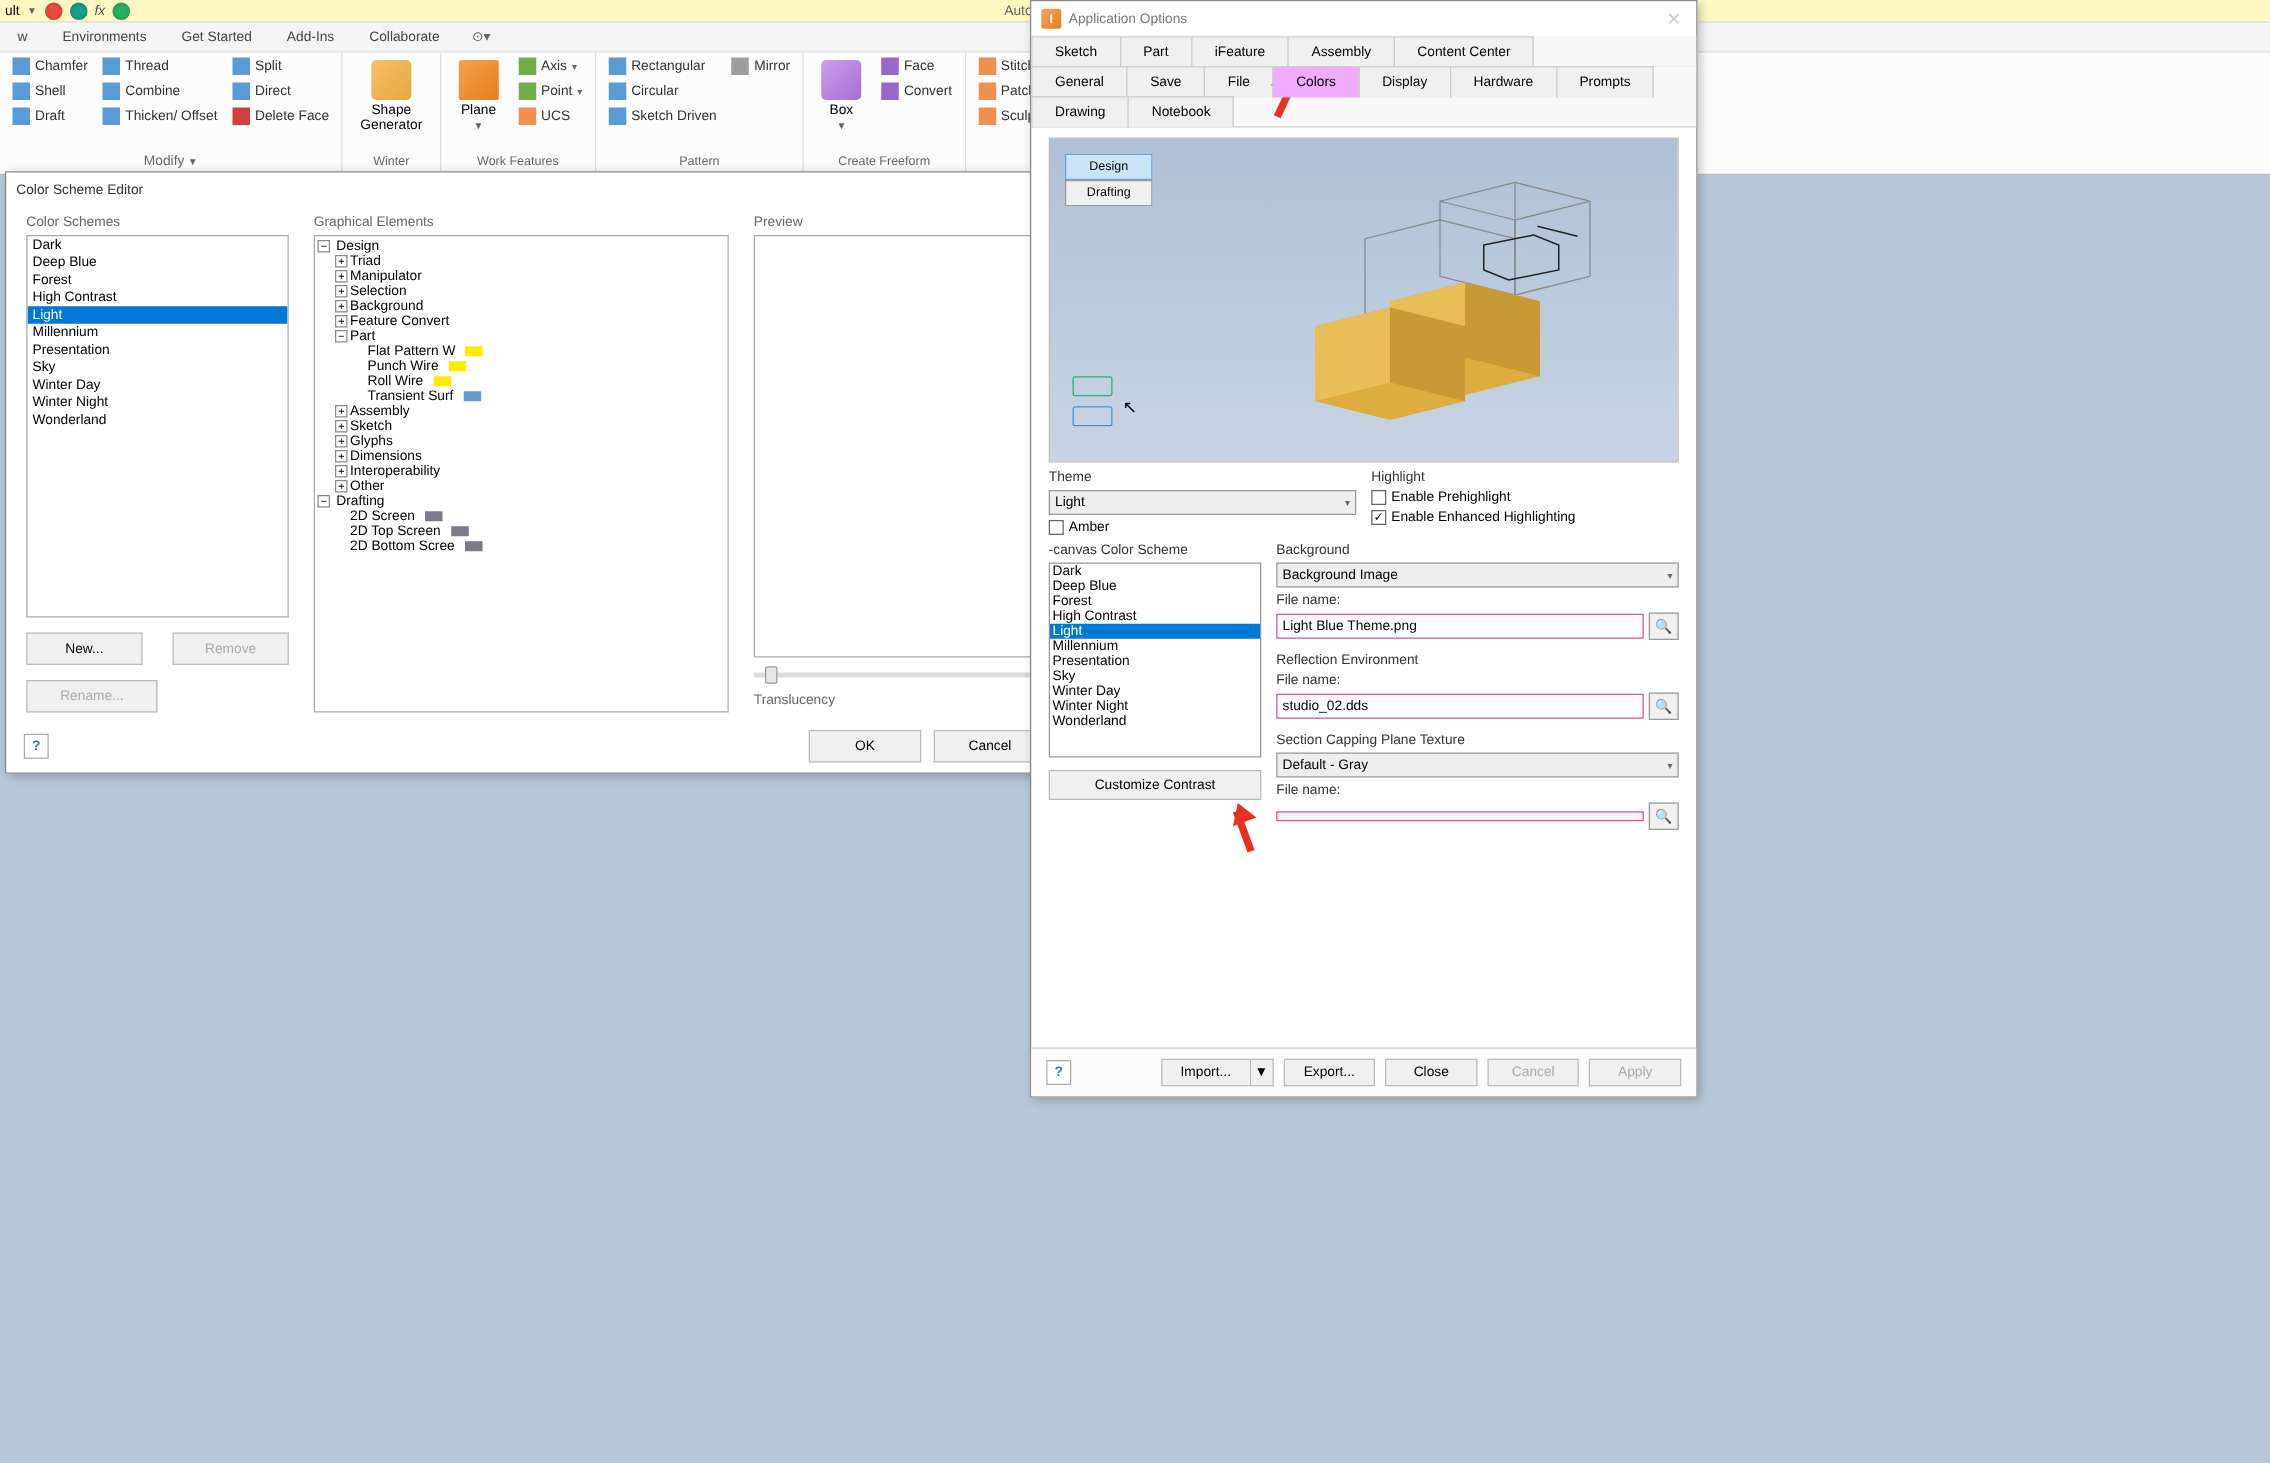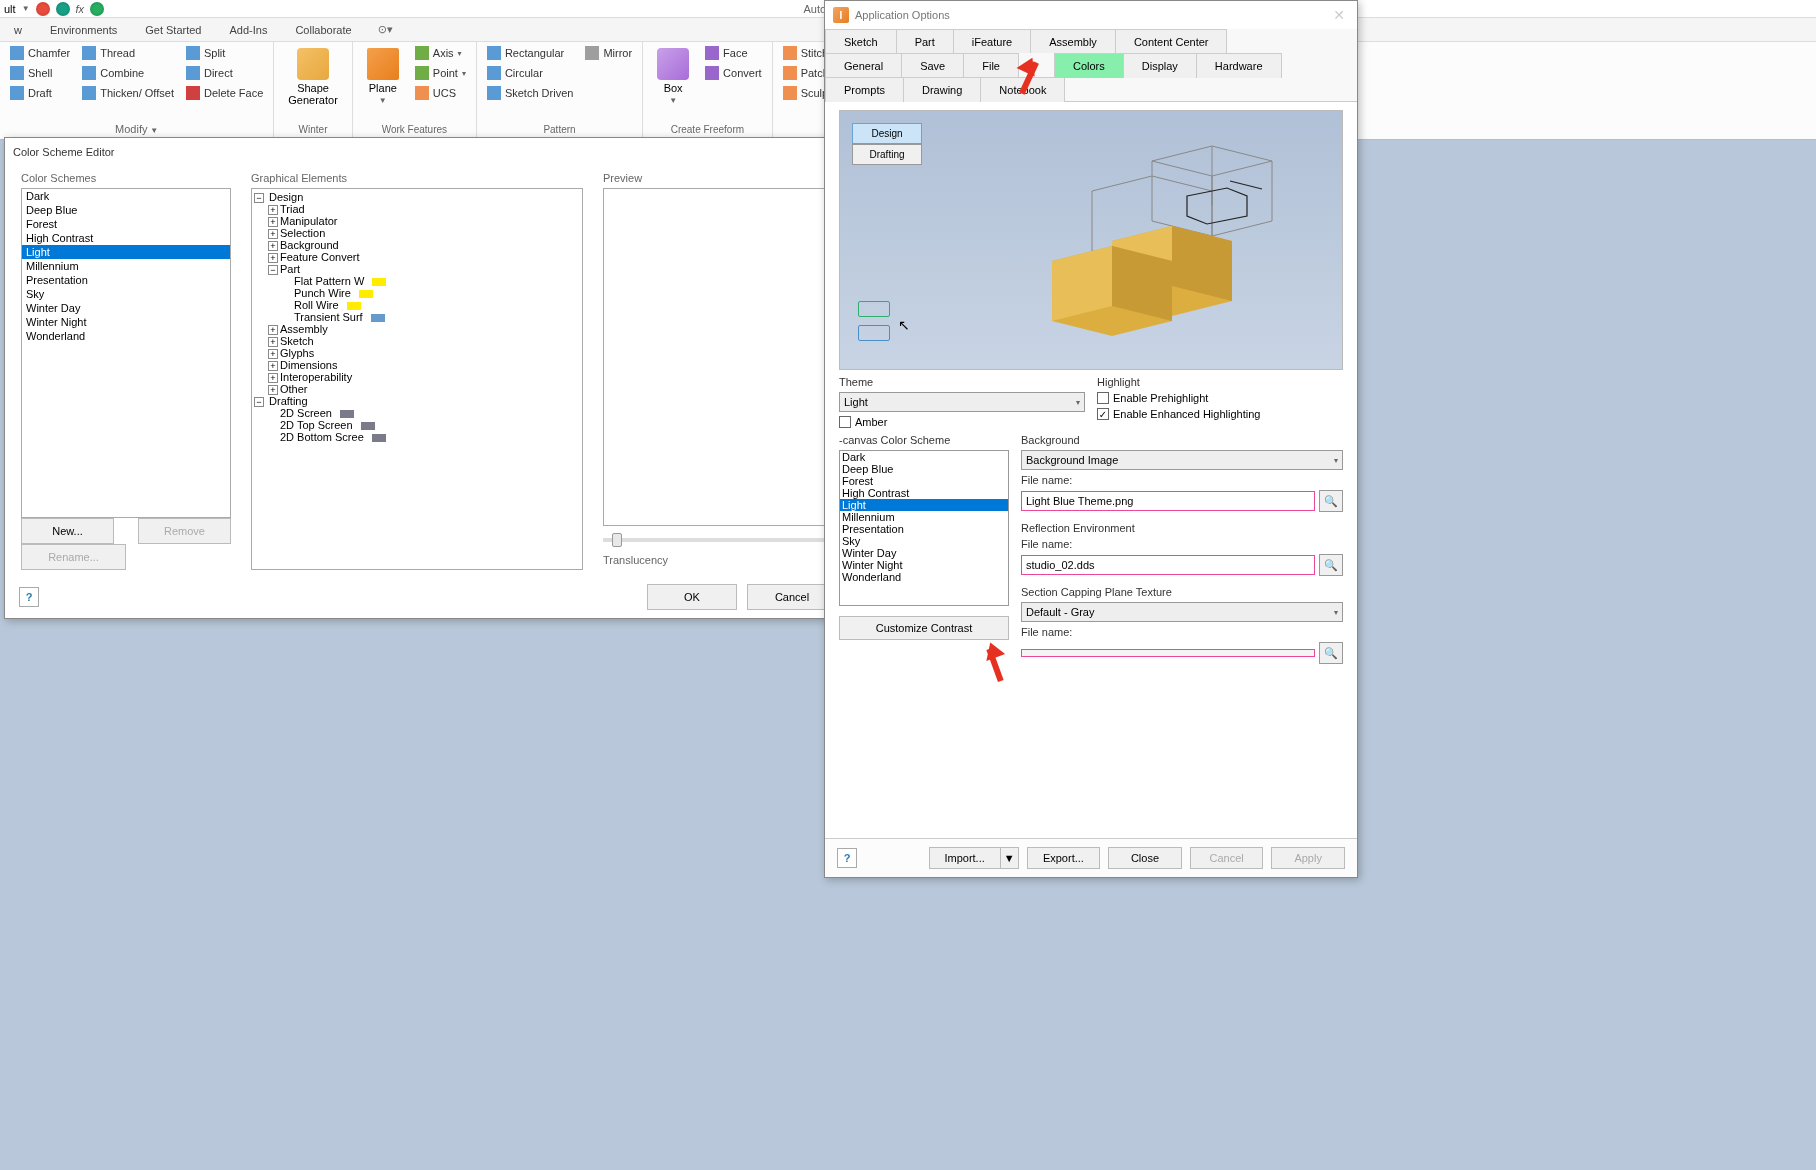--- a/index.html
+++ b/index.html
@@ -1,19 +1,19 @@
 <!DOCTYPE html>
 <html><head>
 <meta charset="utf-8">
 <style>
 * { box-sizing: border-box; margin: 0; padding: 0; font-family: 'Segoe UI', Tahoma, sans-serif; font-size: 11px; }
 body { background: #b8c8da; width: 1816px; height: 1170px; position: relative; overflow: hidden; }
 
 
-.ribbon-top { position: absolute; top: 0; left: 0; right: 0; height: 18px; background: #ffffff; border-bottom: 1px solid #ddd; display: flex; align-items: center; padding: 0 4px; gap: 6px; }
+.ribbon-top { position: absolute; top: 0; left: 0; right: 0; height: 18px; background: #fef9c3; border-bottom: 1px solid #ddd; display: flex; align-items: center; padding: 0 4px; gap: 6px; }
 .ribbon-top .app-title { position: absolute; left: 50%; transform: translateX(-50%); color: #666; font-size: 11px; }
 .qat-icon { width: 14px; height: 14px; display: inline-block; }
 .icon-red { background: radial-gradient(circle, #e74c3c 40%, #c0392b); border-radius: 50%; }
 .icon-teal { background: radial-gradient(circle, #16a085 40%, #117a65); border-radius: 50%; }
 .icon-green { background: radial-gradient(circle, #27ae60 40%, #1e8449); border-radius: 50%; }
 
 .ribbon-tabs { position: absolute; top: 18px; left: 0; right: 0; height: 24px; background: #f5f5f5; border-bottom: 1px solid #ddd; display: flex; align-items: center; }
 .ribbon-tab { padding: 4px 14px; color: #444; cursor: pointer; }
 
 .ribbon-content { position: absolute; top: 42px; left: 0; right: 0; height: 98px; background: #fcfcfc; border-bottom: 1px solid #bbb; display: flex; }
@@ -56,36 +56,36 @@
 .tree-label { cursor: pointer; }
 .tree-children { margin-left: 14px; }
 .swatch { display: inline-block; width: 14px; height: 8px; margin-left: 8px; vertical-align: middle; }
 .sw-yellow { background: #ffec00; }
 .sw-blue { background: #6699cc; }
 .sw-gray { background: #7a7a8a; }
 .preview-box { border: 1px solid #aaa; flex: 1; background: #fff; position: relative; }
 .slider-row { margin-top: 8px; }
 .slider { width: 100%; height: 4px; background: #ddd; position: relative; margin-top: 4px; }
 .slider-thumb { position: absolute; left: 4%; top: -5px; width: 10px; height: 14px; background: #e8e8e8; border: 1px solid #999; border-radius: 2px; }
-.cse-btns { display: flex; gap: 24px; margin-top: 0; }
+.cse-btns { display: flex; gap: 24px; margin-top: 12px; }
 .dlg-btn { flex: 1; padding: 6px 10px; background: #f0f0f0; border: 1px solid #bbb; text-align: center; cursor: pointer; }
 .dlg-btn.disabled { color: #aaa; }
 .cse-footer { display: flex; justify-content: space-between; align-items: center; padding: 8px 14px; }
 .help-icon { width: 20px; height: 20px; border: 1px solid #aaa; display: flex; align-items: center; justify-content: center; color: #2a7ab0; font-weight: bold; cursor: pointer; background:#fff; }
 .footer-btns { display: flex; gap: 10px; }
 .footer-btns .dlg-btn { min-width: 90px; }
 
 
 .ao-dialog { position: absolute; top: 0; left: 824px; width: 534px; height: 878px; background: #fff; border: 1px solid #888; box-shadow: 2px 2px 8px rgba(0,0,0,0.25); display: flex; flex-direction: column; }
 .ao-titlebar { height: 28px; display: flex; align-items: center; padding: 0 8px; color: #777; gap: 6px; }
 .ao-titlebar .app-icon { width: 16px; height: 16px; background: linear-gradient(135deg,#f4a460,#e67e22); border-radius: 2px; display: flex; align-items: center; justify-content: center; color: #fff; font-weight: bold; font-size: 10px; }
 .ao-titlebar .spacer { flex: 1; }
 .ao-tabs { display: flex; flex-wrap: wrap; border-bottom: 1px solid #ccc; background: #f8f8f8; }
 .ao-tab { padding: 6px 18px; border: 1px solid #ccc; border-bottom: none; margin-bottom: -1px; margin-right: -1px; background: #f0f0f0; cursor: pointer; }
-.ao-tab.active { background: #86efac; position: relative; z-index: 2; margin-left: 36px; }
+.ao-tab.active { background: #f0abfc; position: relative; z-index: 2; }
 .ao-content { flex: 1; padding: 8px 14px; display: flex; flex-direction: column; gap: 6px; overflow: hidden; }
 
 .preview3d { width: 100%; height: 260px; background: linear-gradient(#b0c0d6,#c8d4e4); position: relative; border: 1px solid #bbb; }
 .toggle-stack { position: absolute; top: 12px; left: 12px; width: 70px; }
 .toggle-btn { padding: 4px 10px; border: 1px solid #999; background: #f0f0f0; text-align: center; font-size: 10px; cursor: pointer; }
 .toggle-btn.active { background: #cce4f7; border-color: #6aa3d6; }
 .swatch-samples { position: absolute; bottom: 28px; left: 18px; display: flex; flex-direction: column; gap: 8px; }
 .swatch-samples .ss { width: 32px; height: 16px; border: 1px solid #888; border-radius: 2px; }
 .ss.green { border-color: #2eae6f; }
 .ss.blue { border-color: #4a8fc8; }

